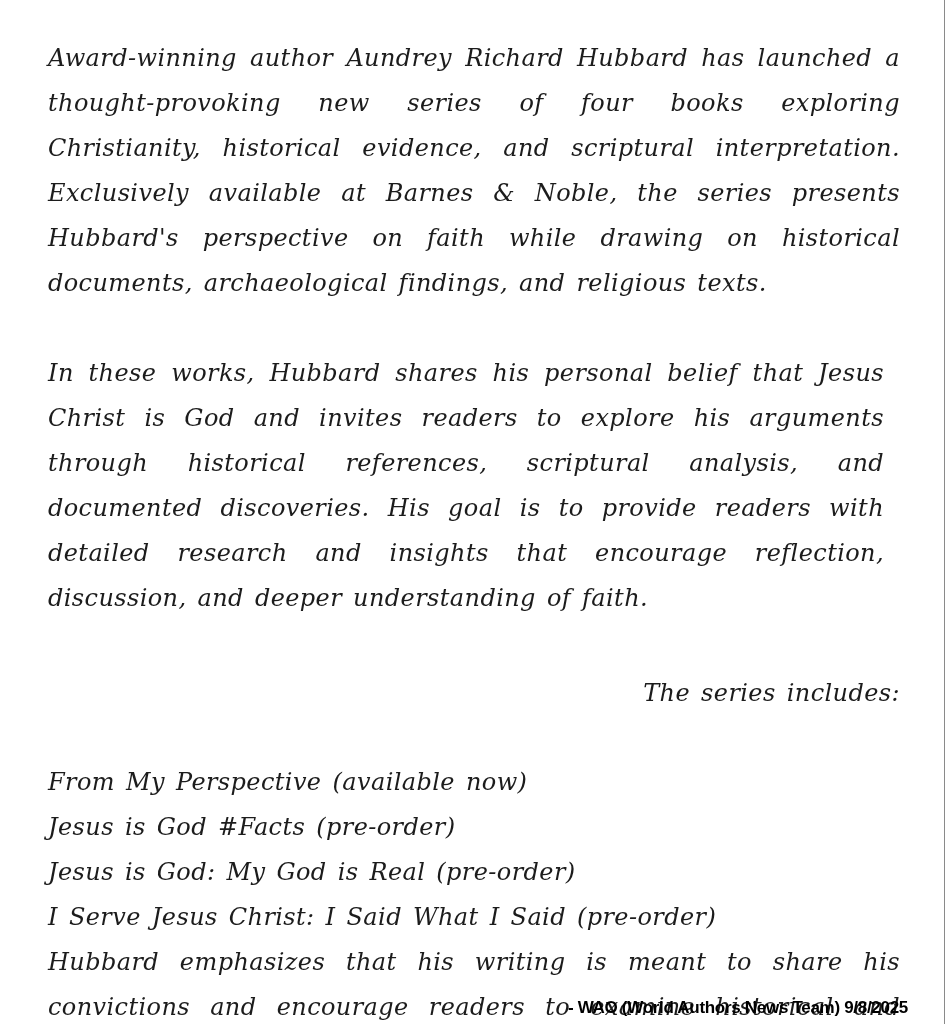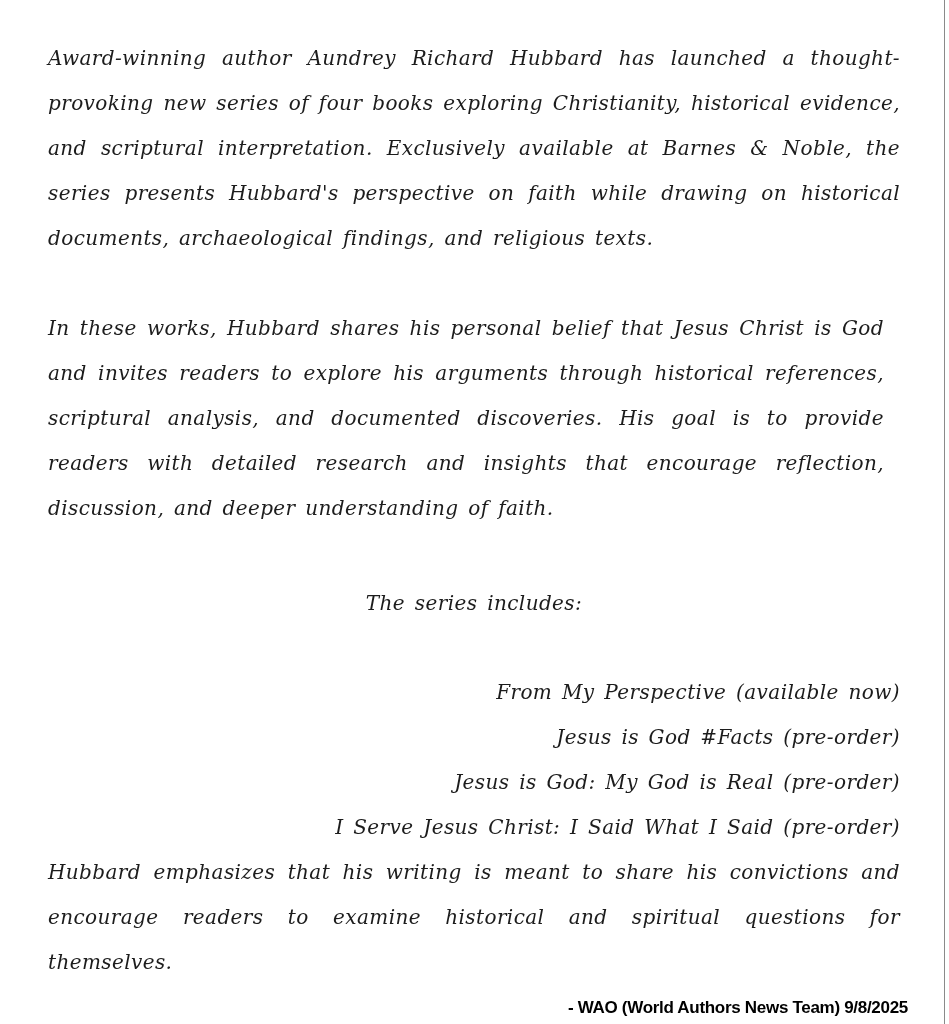--- a/index.html
+++ b/index.html
@@ -15,41 +15,41 @@
     overflow: hidden;
     box-sizing: border-box;
     padding: 36px 49px 0 48px;
     font-family: "DejaVu Serif", serif;
   }
   
   .hand {
     font-family: "DejaVu Serif", serif;
     font-style: italic;
     color: #1c1c1c;
-    font-size: 20px;
+    font-size: 24px;
     line-height: 45px;
     letter-spacing: 0.4px;
     word-spacing: 3px;
   }
   .para {
     margin: 0 0 45px 0;
     text-align: justify;
   }
   .para-belief {
     margin: 0 16px 50px 0;
   }
   .series-intro {
     margin: 0 0 44px 0;
-    text-align: center;
+    text-align: right;
   }
   .book-list {
     list-style: none;
     margin: 0;
     padding: 0;
-    text-align: right;
+    text-align: left;
   }
   .book-list li {
     margin: 0;
     padding: 0;
   }
   .closing {
     margin: 0;
     text-align: justify;
   }
   .byline {

